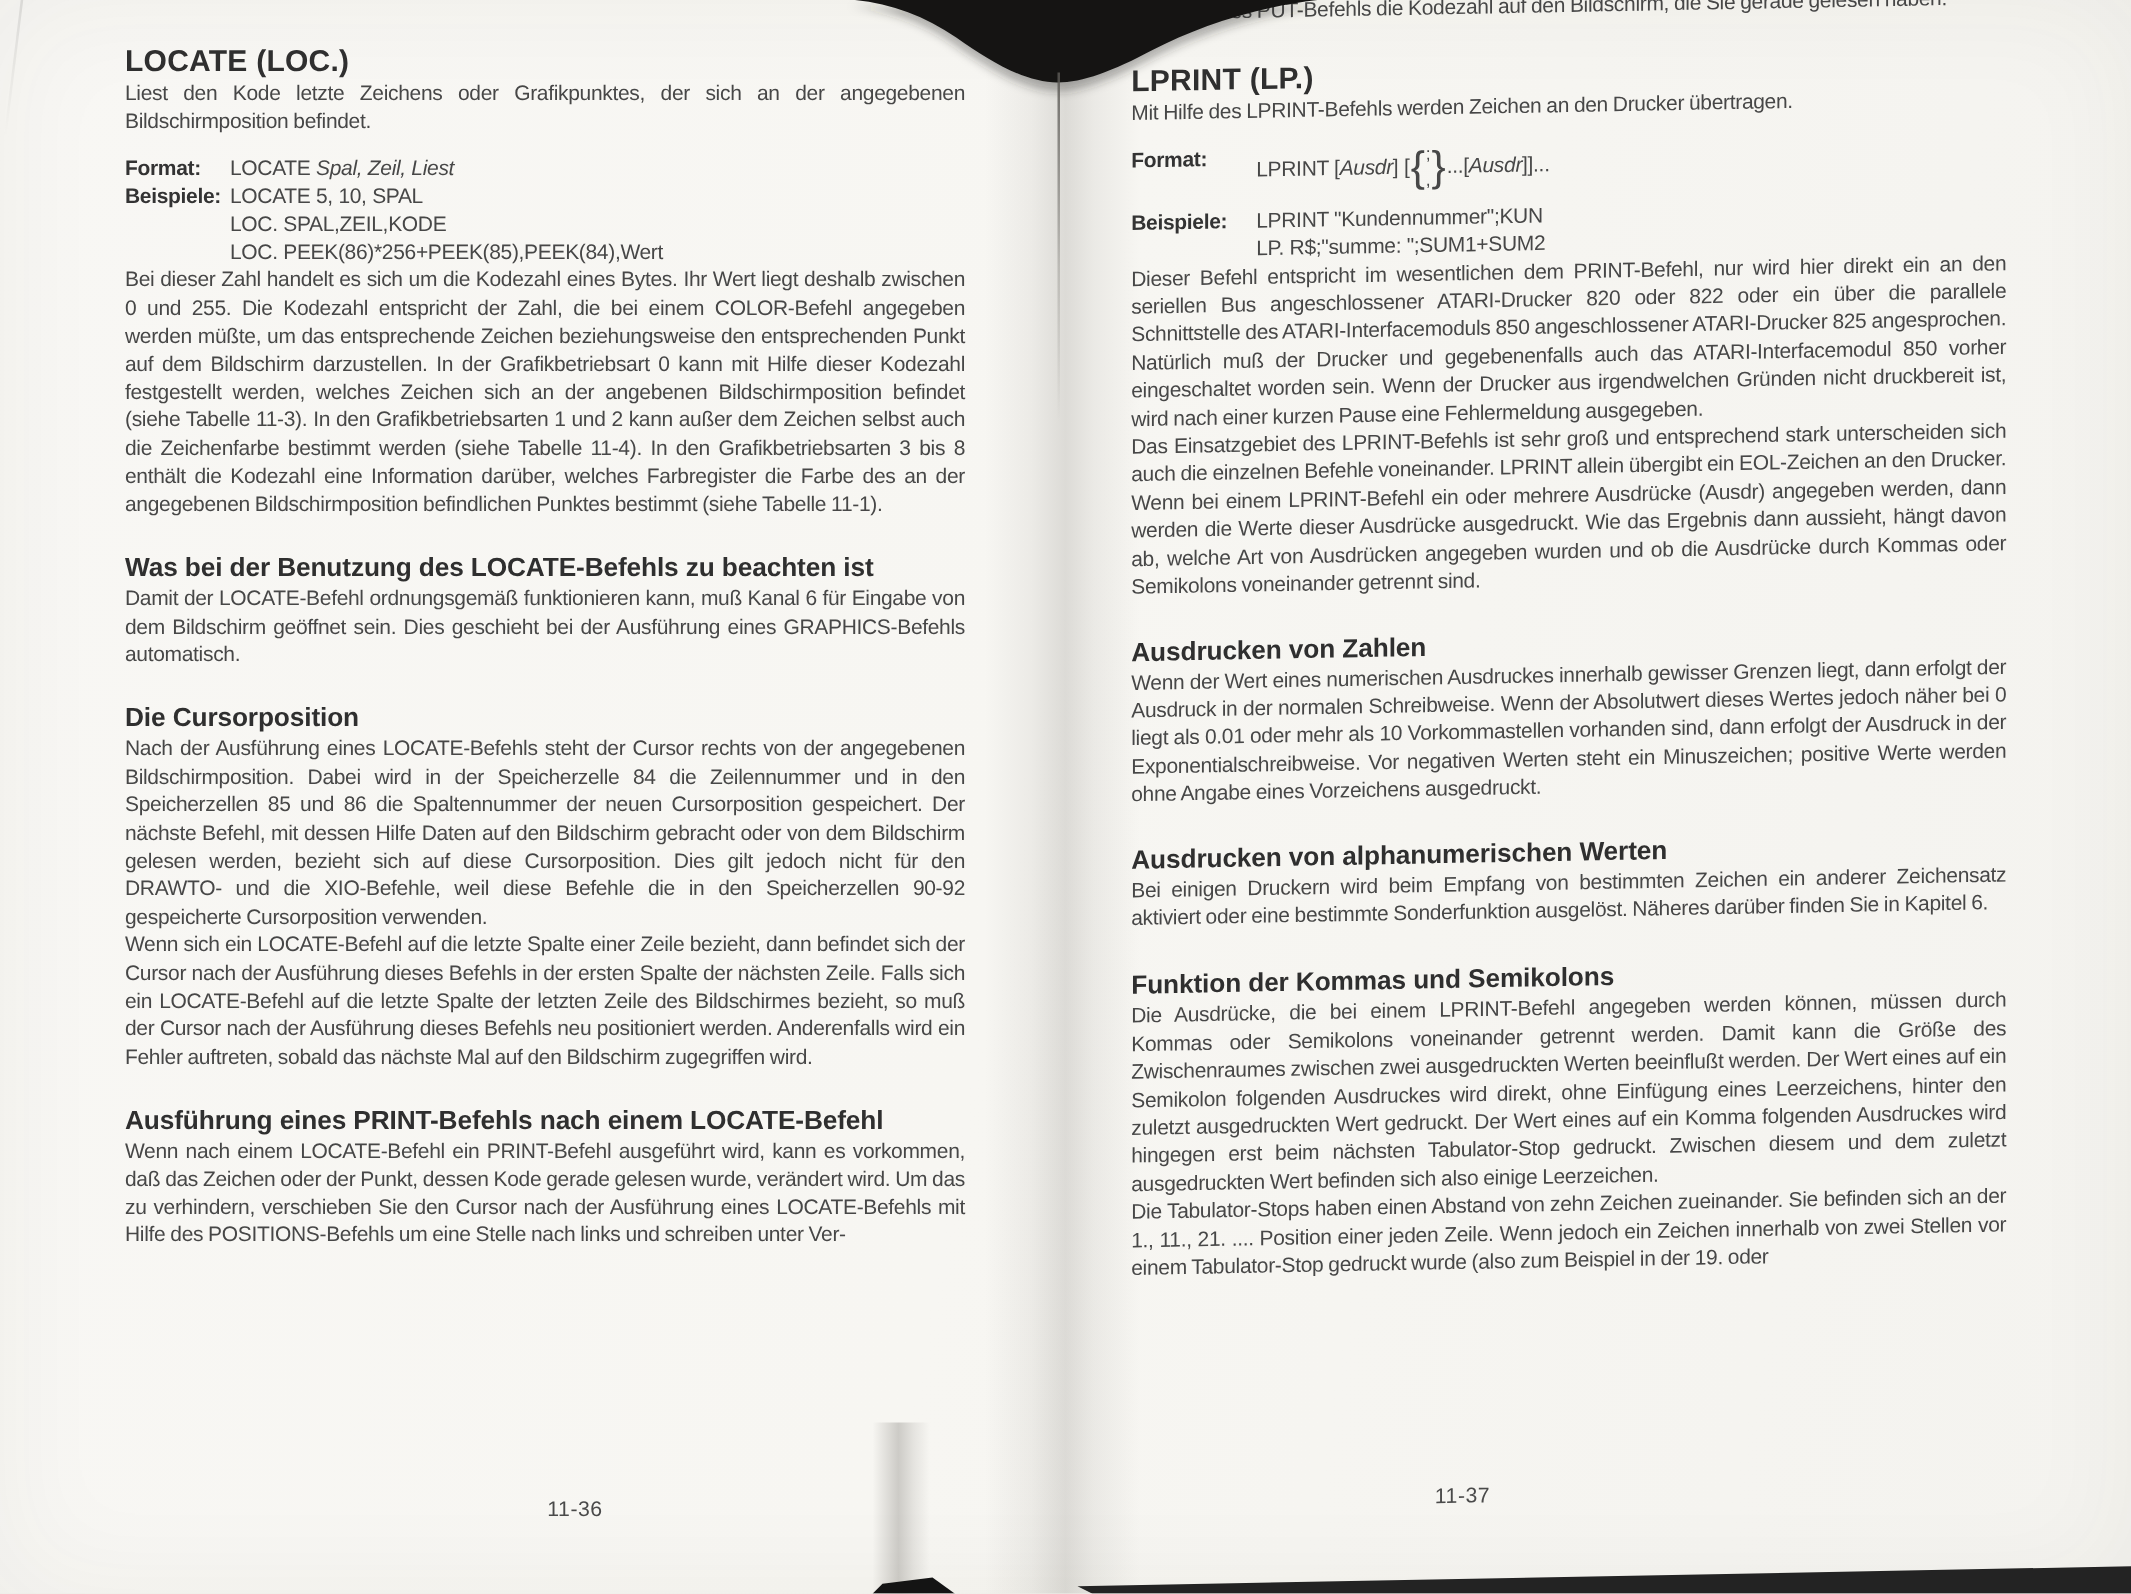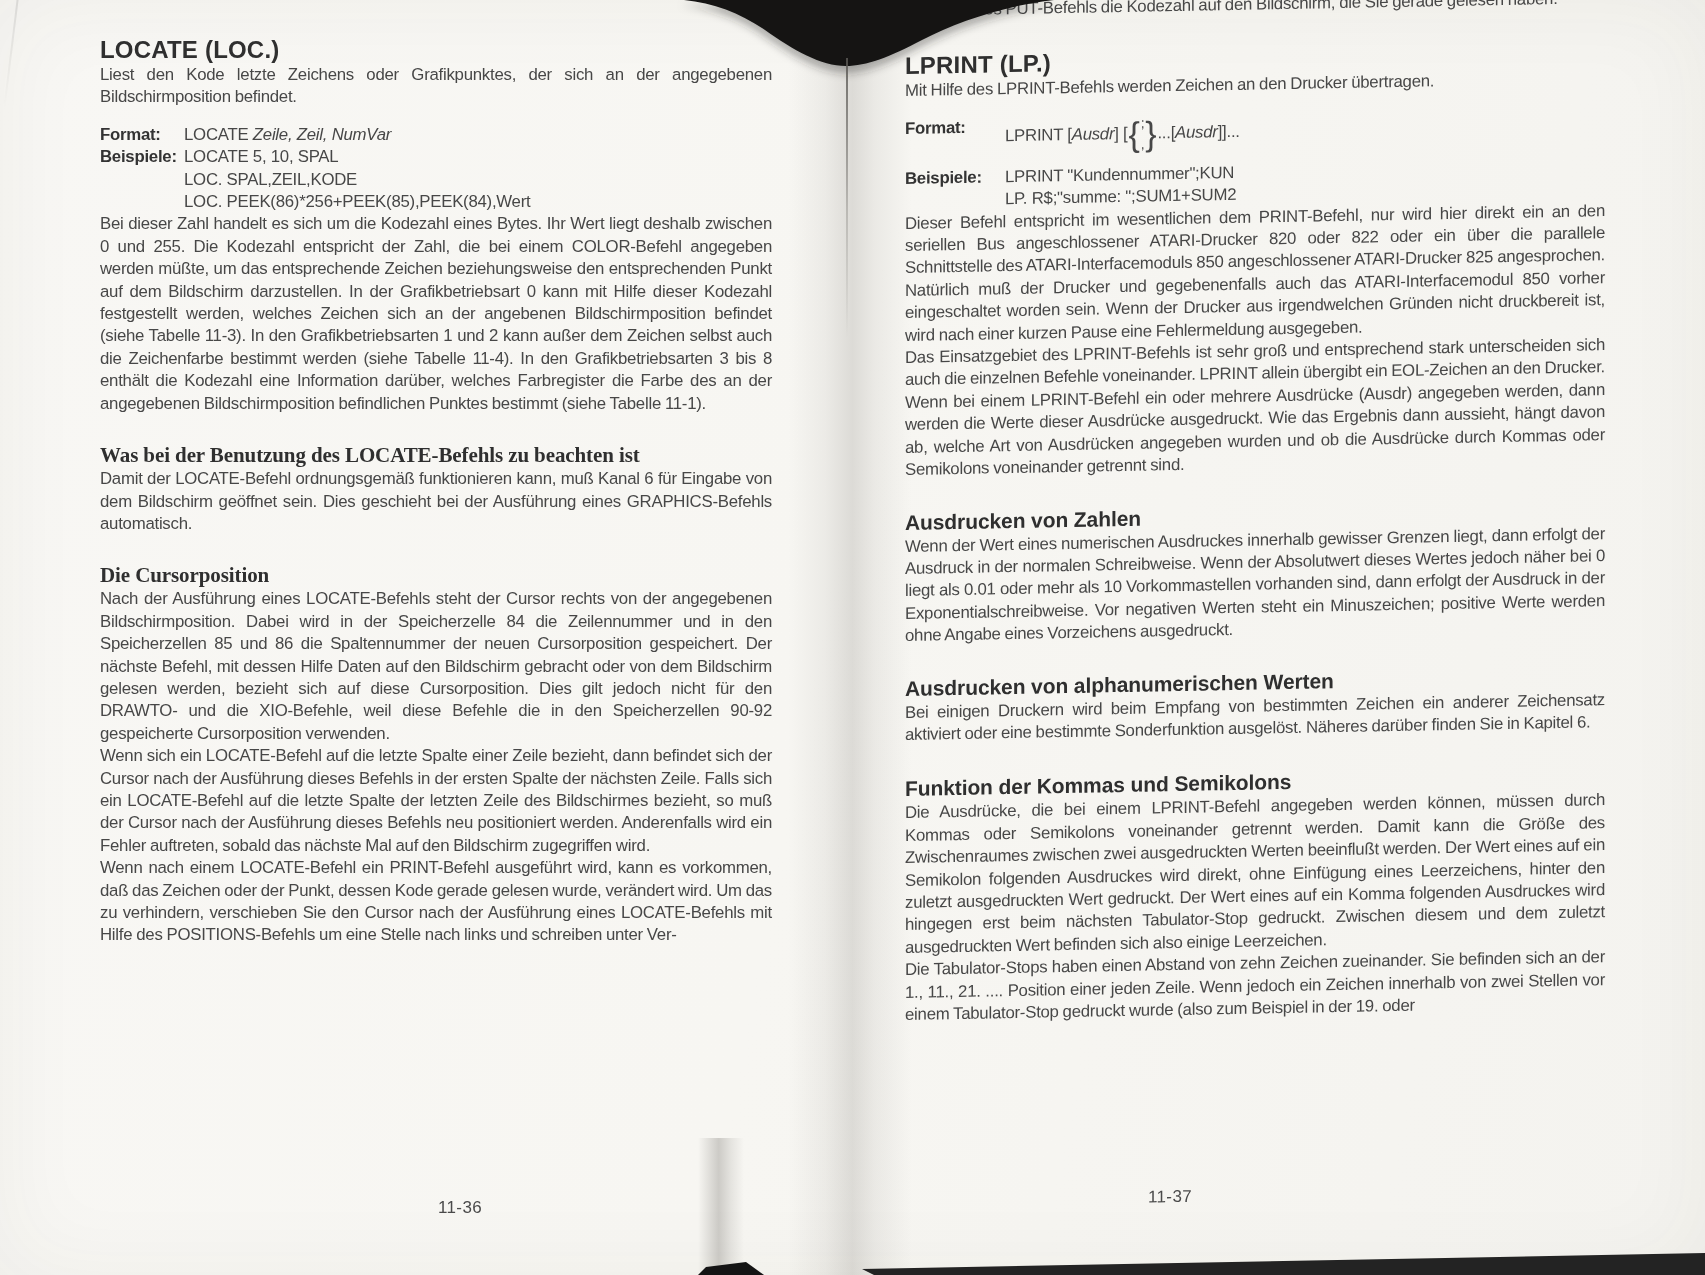--- a/index.html
+++ b/index.html
@@ -28,21 +28,21 @@
   p.body{
     font-size:16.8px;line-height:22.4px;margin:0;text-align:justify;
     letter-spacing:-.25px;word-spacing:-.5px;color:#474747;
   }
   .mt-title{margin-top:36px;}
   .mt-cont{margin-top:44px;}
   .mt-intro{margin-top:19px;}
   .mt-fmt{margin-top:15px;}
   .mt-para{margin-top:9px;}
   .mt-after-h{margin-top:16px;}
-  .mt-h2{margin-top:27px;font-family:Liberation Serif, serif;}
+  .mt-h2{margin-top:27px;}
   .mt-h2r{margin-top:28px;}
   .mt-h2r2{margin-top:30px;}
   .mt-h1r{margin-top:30px;}
   
   .fmt{font-size:16.8px;line-height:22.4px;letter-spacing:-.25px;color:#474747;}
   .fmt-row{display:flex;align-items:flex-start;}
   .fmt-label{flex:0 0 84px;font-weight:bold;color:#333;}
   .page-right .fmt-label{flex:0 0 100px;}
   .fmt-value{white-space:pre;}
   .fmt-value-lp{display:inline-flex;align-items:center;}
@@ -86,21 +86,21 @@
 <div class="scan">
 
   <section class="page page-left">
     <h1 class="mt-title">LOCATE (LOC.)</h1>
 
     <p class="body mt-intro">Liest den Kode letzte Zeichens oder Grafikpunktes, der sich an der angegebenen Bildschirmposition befindet.</p>
 
     <div class="fmt mt-fmt">
       <div class="fmt-row">
         <span class="fmt-label">Format:</span>
-        <span class="fmt-value"><span>LOCATE </span><span style="font-style: italic;">Zeile, Zeil, NumVar</span></span>
+        <span class="fmt-value"><span>LOCATE </span><span style="font-style: italic;">Spal, Zeil, Liest</span></span>
       </div>
       <div class="fmt-row">
         <span class="fmt-label">Beispiele:</span>
         <span class="fmt-value">LOCATE 5, 10, SPAL</span>
       </div>
       <div class="fmt-row">
         <span class="fmt-label"></span>
         <span class="fmt-value">LOC. SPAL,ZEIL,KODE</span>
       </div>
       <div class="fmt-row">
@@ -111,20 +111,21 @@
 
     <p class="body">Bei dieser Zahl handelt es sich um die Kodezahl eines Bytes. Ihr Wert liegt deshalb zwischen 0 und 255. Die Kodezahl entspricht der Zahl, die bei einem COLOR-Befehl angegeben werden müßte, um das entsprechende Zeichen beziehungsweise den entsprechenden Punkt auf dem Bildschirm darzustellen. In der Grafikbetriebsart 0 kann mit Hilfe dieser Kodezahl festgestellt werden, welches Zeichen sich an der angebenen Bildschirmposition befindet (siehe Tabelle 11-3). In den Grafikbetriebsarten 1 und 2 kann außer dem Zeichen selbst auch die Zeichenfarbe bestimmt werden (siehe Tabelle 11-4). In den Grafikbetriebsarten 3 bis 8 enthält die Kodezahl eine Information darüber, welches Farbregister die Farbe des an der angegebenen Bildschirmposition befindlichen Punktes bestimmt (siehe Tabelle 11-1).</p>
 
     <h2 class="mt-h2">Was bei der Benutzung des LOCATE-Befehls zu beachten ist</h2>
     <p class="body mt-after-h">Damit der LOCATE-Befehl ordnungsgemäß funktionieren kann, muß Kanal 6 für Eingabe von dem Bildschirm geöffnet sein. Dies geschieht bei der Ausführung eines GRAPHICS-Befehls automatisch.</p>
 
     <h2 class="mt-h2">Die Cursorposition</h2>
     <p class="body mt-after-h">Nach der Ausführung eines LOCATE-Befehls steht der Cursor rechts von der angegebenen Bildschirmposition. Dabei wird in der Speicherzelle 84 die Zeilennummer und in den Speicherzellen 85 und 86 die Spaltennummer der neuen Cursorposition gespeichert. Der nächste Befehl, mit dessen Hilfe Daten auf den Bildschirm gebracht oder von dem Bildschirm gelesen werden, bezieht sich auf diese Cursorposition. Dies gilt jedoch nicht für den DRAWTO- und die XIO-Befehle, weil diese Befehle die in den Speicherzellen 90-92 gespeicherte Cursorposition verwenden.</p>
     <p class="body">Wenn sich ein LOCATE-Befehl auf die letzte Spalte einer Zeile bezieht, dann befindet sich der Cursor nach der Ausführung dieses Befehls in der ersten Spalte der nächsten Zeile. Falls sich ein LOCATE-Befehl auf die letzte Spalte der letzten Zeile des Bildschirmes bezieht, so muß der Cursor nach der Ausführung dieses Befehls neu positioniert werden. Anderenfalls wird ein Fehler auftreten, sobald das nächste Mal auf den Bildschirm zugegriffen wird.</p>
 
+    <h2 class="mt-h2">Ausführung eines PRINT-Befehls nach einem LOCATE-Befehl</h2>
     <p class="body mt-after-h">Wenn nach einem LOCATE-Befehl ein PRINT-Befehl ausgeführt wird, kann es vorkommen, daß das Zeichen oder der Punkt, dessen Kode gerade gelesen wurde, verändert wird. Um das zu verhindern, verschieben Sie den Cursor nach der Ausführung eines LOCATE-Befehls mit Hilfe des POSITIONS-Befehls um eine Stelle nach links und schreiben unter Ver-</p>
 
     <div class="pagenum pagenum-left">11-36</div>
   </section>
 
   <section class="page page-right">
     <p class="body mt-cont">wendung des PUT-Befehls die Kodezahl auf den Bildschirm, die Sie gerade gelesen haben.</p>
 
     <h1 class="mt-h1r">LPRINT (LP.)</h1>
 

